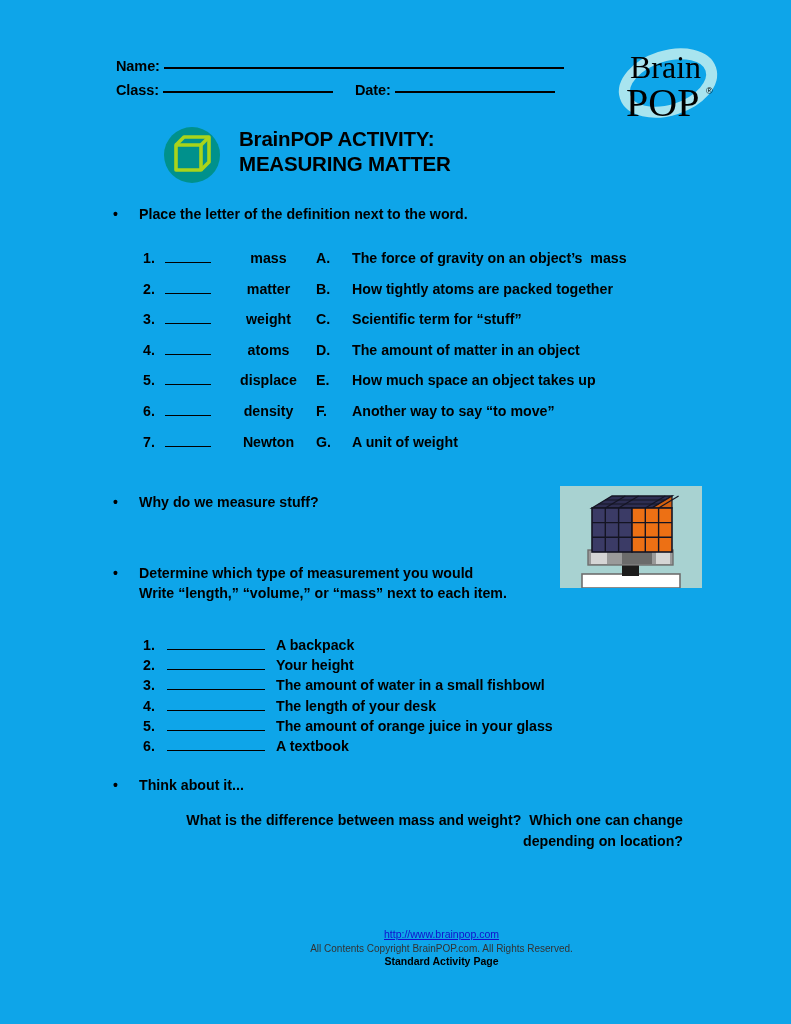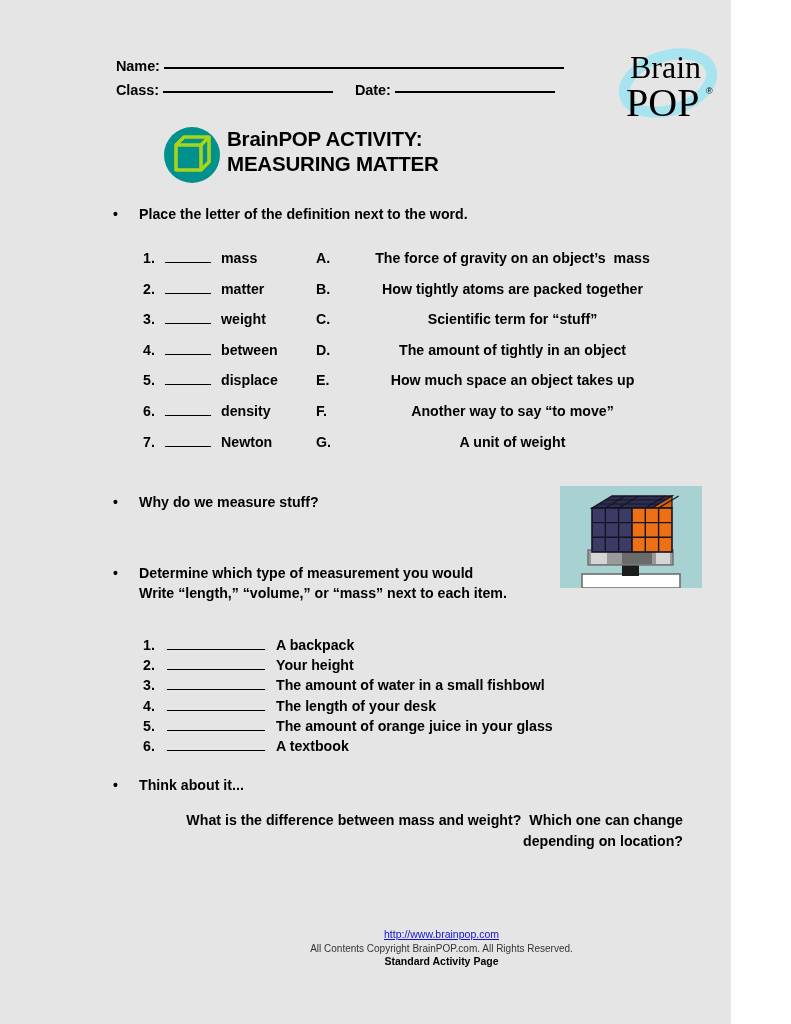--- a/index.html
+++ b/index.html
@@ -12,23 +12,23 @@
     width: 791px;
     height: 1024px;
     position: relative;
     font-family: "Liberation Sans", sans-serif;
     color: #000000;
     overflow: hidden;
   }
 
   .page {
     position: relative;
-    width: 731px;
+    width: 791px;
     height: 1024px;
-    background: #e5e5e5;
+    background: #0ea5e9;
   }
 
   
   .hdr-fields {
     position: absolute;
     left: 116px;
     top: 58px;
     width: 560px;
   }
   .field-row {
@@ -71,21 +71,21 @@
     top: 126px;
     display: flex;
     align-items: flex-start;
   }
   .cube-badge {
     width: 58px;
     height: 58px;
     flex: 0 0 58px;
   }
   .title-text {
-    margin-left: 6px;
+    margin-left: 18px;
     font-size: 20.5px;
     font-weight: bold;
     line-height: 1.21;
     letter-spacing: -0.2px;
     padding-top: 1px;
   }
   .title-text .ln { display: block; white-space: pre; }
 
   
   .bullet-line {
@@ -131,30 +131,30 @@
     width: 46px;
     flex: 0 0 46px;
     border-bottom: 1.4px solid #000;
     height: 13px;
     margin-right: 10px;
   }
   .m-word {
     width: 95px;
     flex: 0 0 95px;
     white-space: pre;
+    text-align: center;
   }
   .m-letter {
     width: 36px;
     flex: 0 0 36px;
     white-space: pre;
   }
   .m-def {
     flex: 1 1 auto;
     white-space: pre;
-    text-align: center;
   }
 
   
   .measure {
     position: absolute;
     left: 143px;
     top: 637px;
     width: 520px;
     font-size: 14.2px;
     font-weight: bold;
@@ -303,23 +303,23 @@
     <div class="match-row">
       <span class="m-num">3.</span>
       <span class="m-blank"></span>
       <span class="m-word">weight</span>
       <span class="m-letter">C.</span>
       <span class="m-def">Scientific term for “stuff”</span>
     </div>
     <div class="match-row">
       <span class="m-num">4.</span>
       <span class="m-blank"></span>
-      <span class="m-word">between</span>
+      <span class="m-word">atoms</span>
       <span class="m-letter">D.</span>
-      <span class="m-def">The amount of tightly in an object</span>
+      <span class="m-def">The amount of matter in an object</span>
     </div>
     <div class="match-row">
       <span class="m-num">5.</span>
       <span class="m-blank"></span>
       <span class="m-word">displace</span>
       <span class="m-letter">E.</span>
       <span class="m-def">How much space an object takes up</span>
     </div>
     <div class="match-row">
       <span class="m-num">6.</span>

